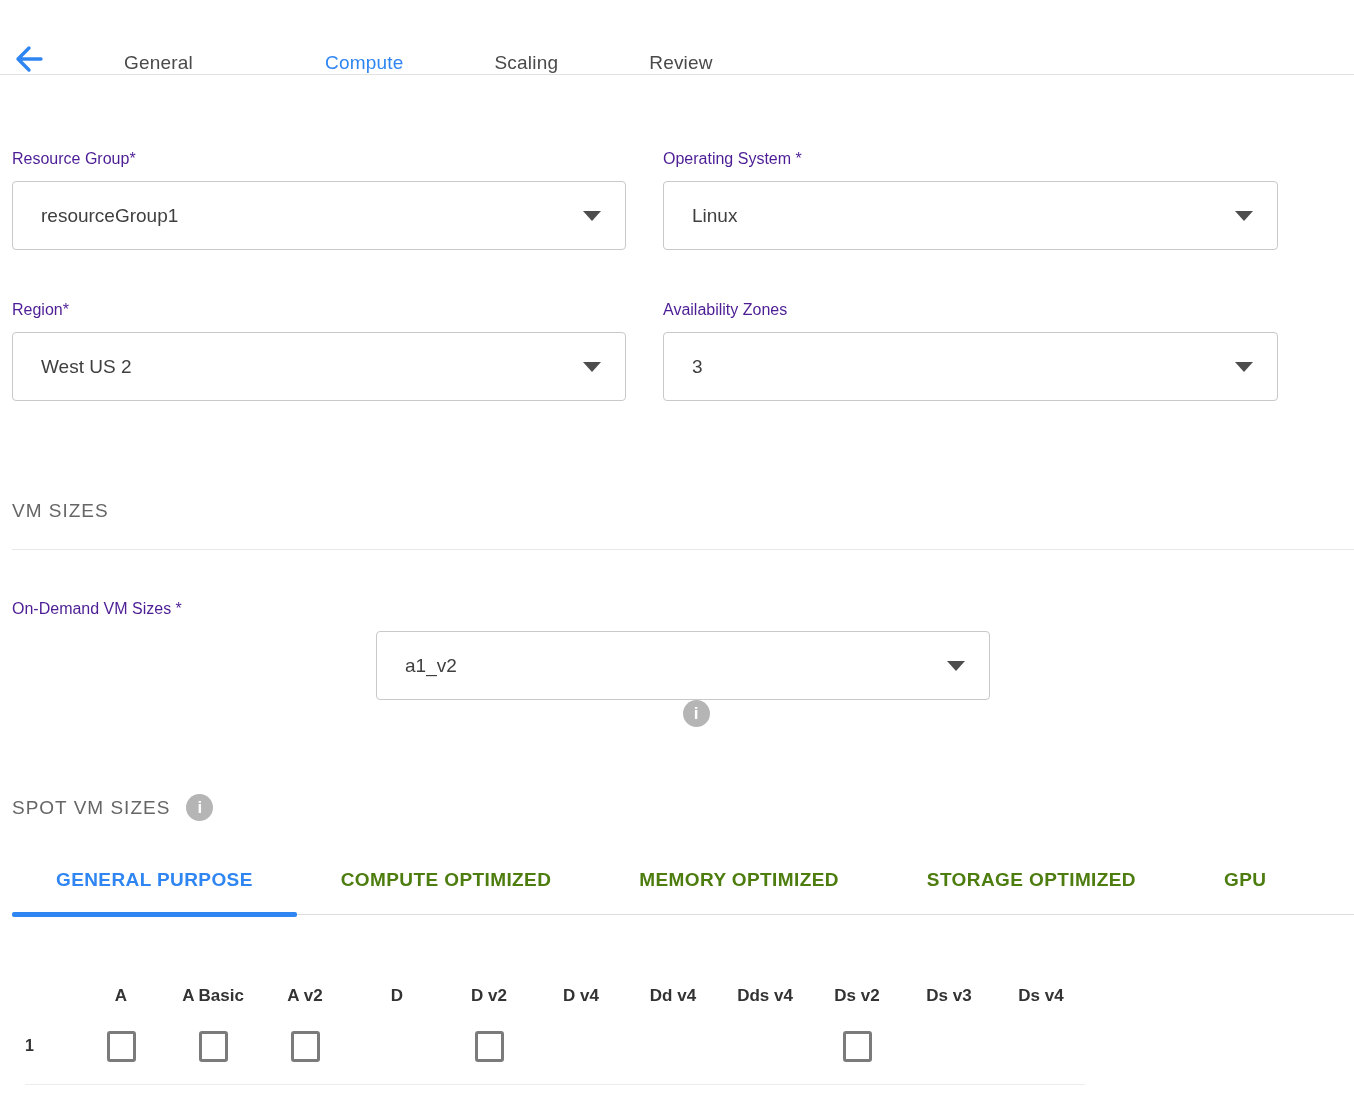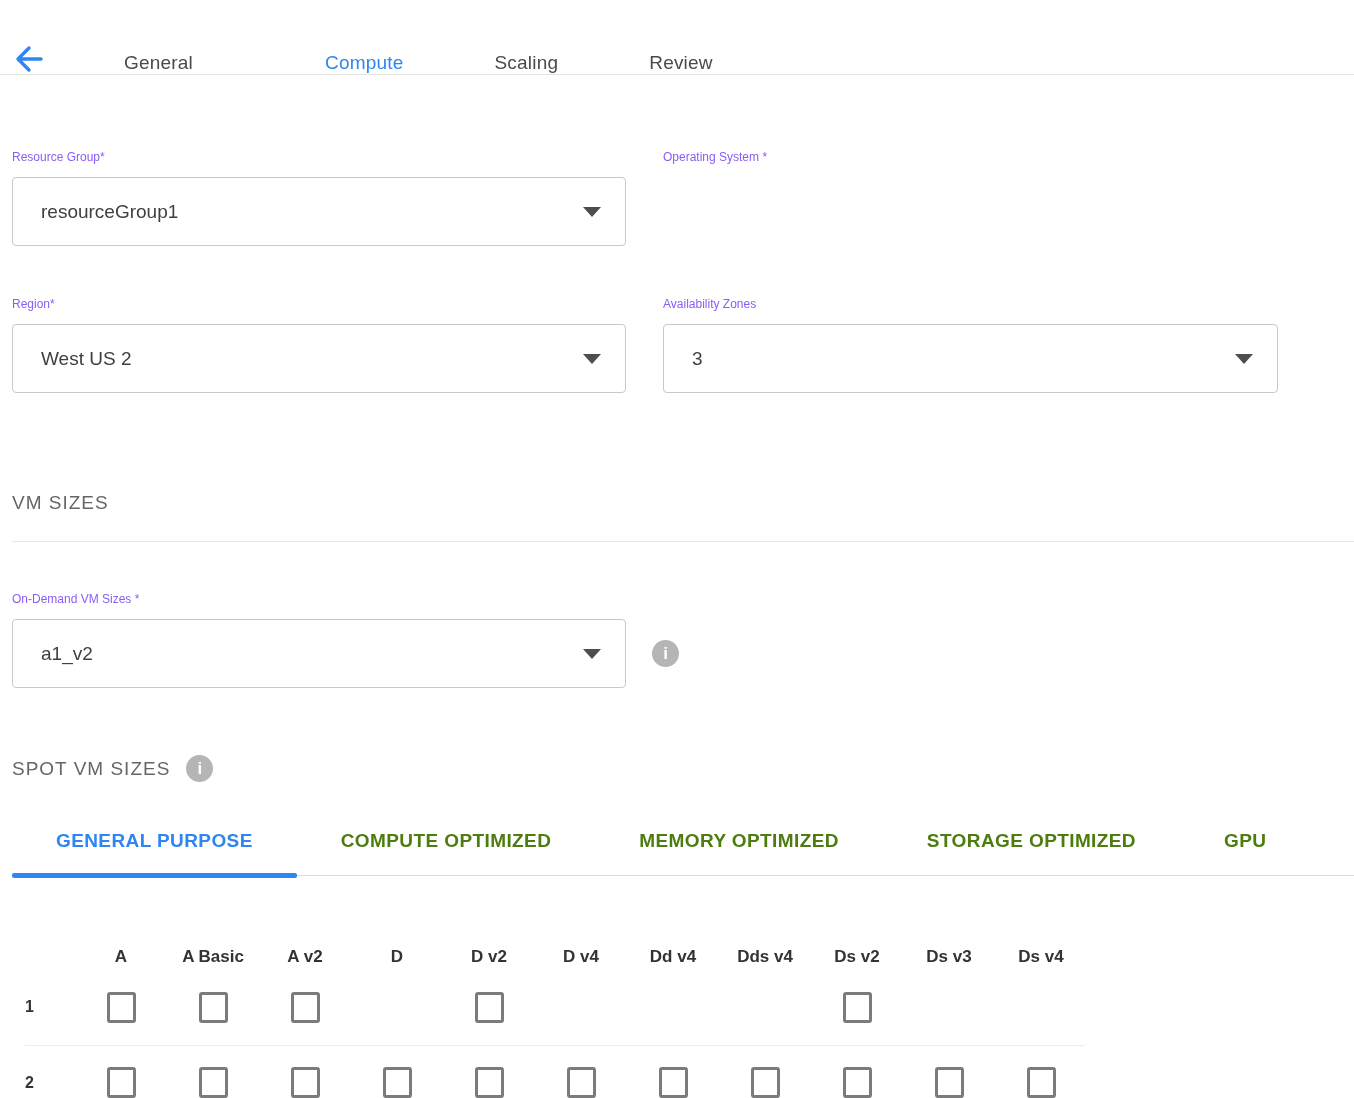--- a/index.html
+++ b/index.html
@@ -28,21 +28,21 @@
   .wizard-tab.active { color: #2f86f2; margin-left: 41px; }
 
   
   .form-grid {
     display: grid;
     grid-template-columns: 614px 615px;
     column-gap: 37px; row-gap: 51px;
     margin: 75px 0 0 12px;
   }
   .field-label {
-    font-size: 12px; color: #8b5cf6; margin-bottom: 13px; display: block;
+    font-size: 16px; color: #4c1d95; margin-bottom: 13px; display: block;
   }
   .select-box {
     height: 69px; border: 1px solid #c9c9c9; border-radius: 4px;
     display: flex; align-items: center; justify-content: space-between;
     padding: 0 24px 0 28px; font-size: 19px; color: #3f3f3f;
     background: #fff; cursor: pointer;
   }
   .caret {
     width: 0; height: 0;
     border-left: 9px solid transparent; border-right: 9px solid transparent;
@@ -53,21 +53,21 @@
   
   .section-heading {
     font-size: 19px; color: #666666; letter-spacing: 1px;
     margin: 99px 0 16px 12px;
   }
   .section-divider {
     height: 1px; background: #e7e7e7; border: 0;
     margin: 27px 0 0 12px;
   }
 
-  .on-demand-row { display: flex; align-items: center; margin-left: 12px; margin-top: 13px; }
+  .on-demand-row { display: flex; align-items: center; margin-left: 12px; margin-top: 13px; flex-direction: column; }
   .on-demand-label { margin: 50px 0 0 12px; }
   .on-demand-row .select-box { width: 614px; }
   .info-icon {
     width: 27px; height: 27px; border-radius: 50%;
     background: #b5b5b5; color: #ffffff;
     font-size: 17px; font-weight: bold; line-height: 27px; text-align: center;
     margin-left: 26px; flex: 0 0 auto; cursor: pointer; user-select: none;
   }
 
   .spot-heading-row { display: flex; align-items: center; margin: 67px 0 0 12px; }
@@ -140,20 +140,24 @@
 <div class="form-grid">
   <div>
     <span class="field-label">Resource Group*</span>
     <div class="select-box">
       <span>resourceGroup1</span>
       <span class="caret"></span>
     </div>
   </div>
   <div>
     <span class="field-label">Operating System *</span>
+    <div class="select-box">
+      <span>Linux</span>
+      <span class="caret"></span>
+    </div>
   </div>
   <div>
     <span class="field-label">Region*</span>
     <div class="select-box">
       <span>West US 2</span>
       <span class="caret"></span>
     </div>
   </div>
   <div>
     <span class="field-label">Availability Zones</span>

